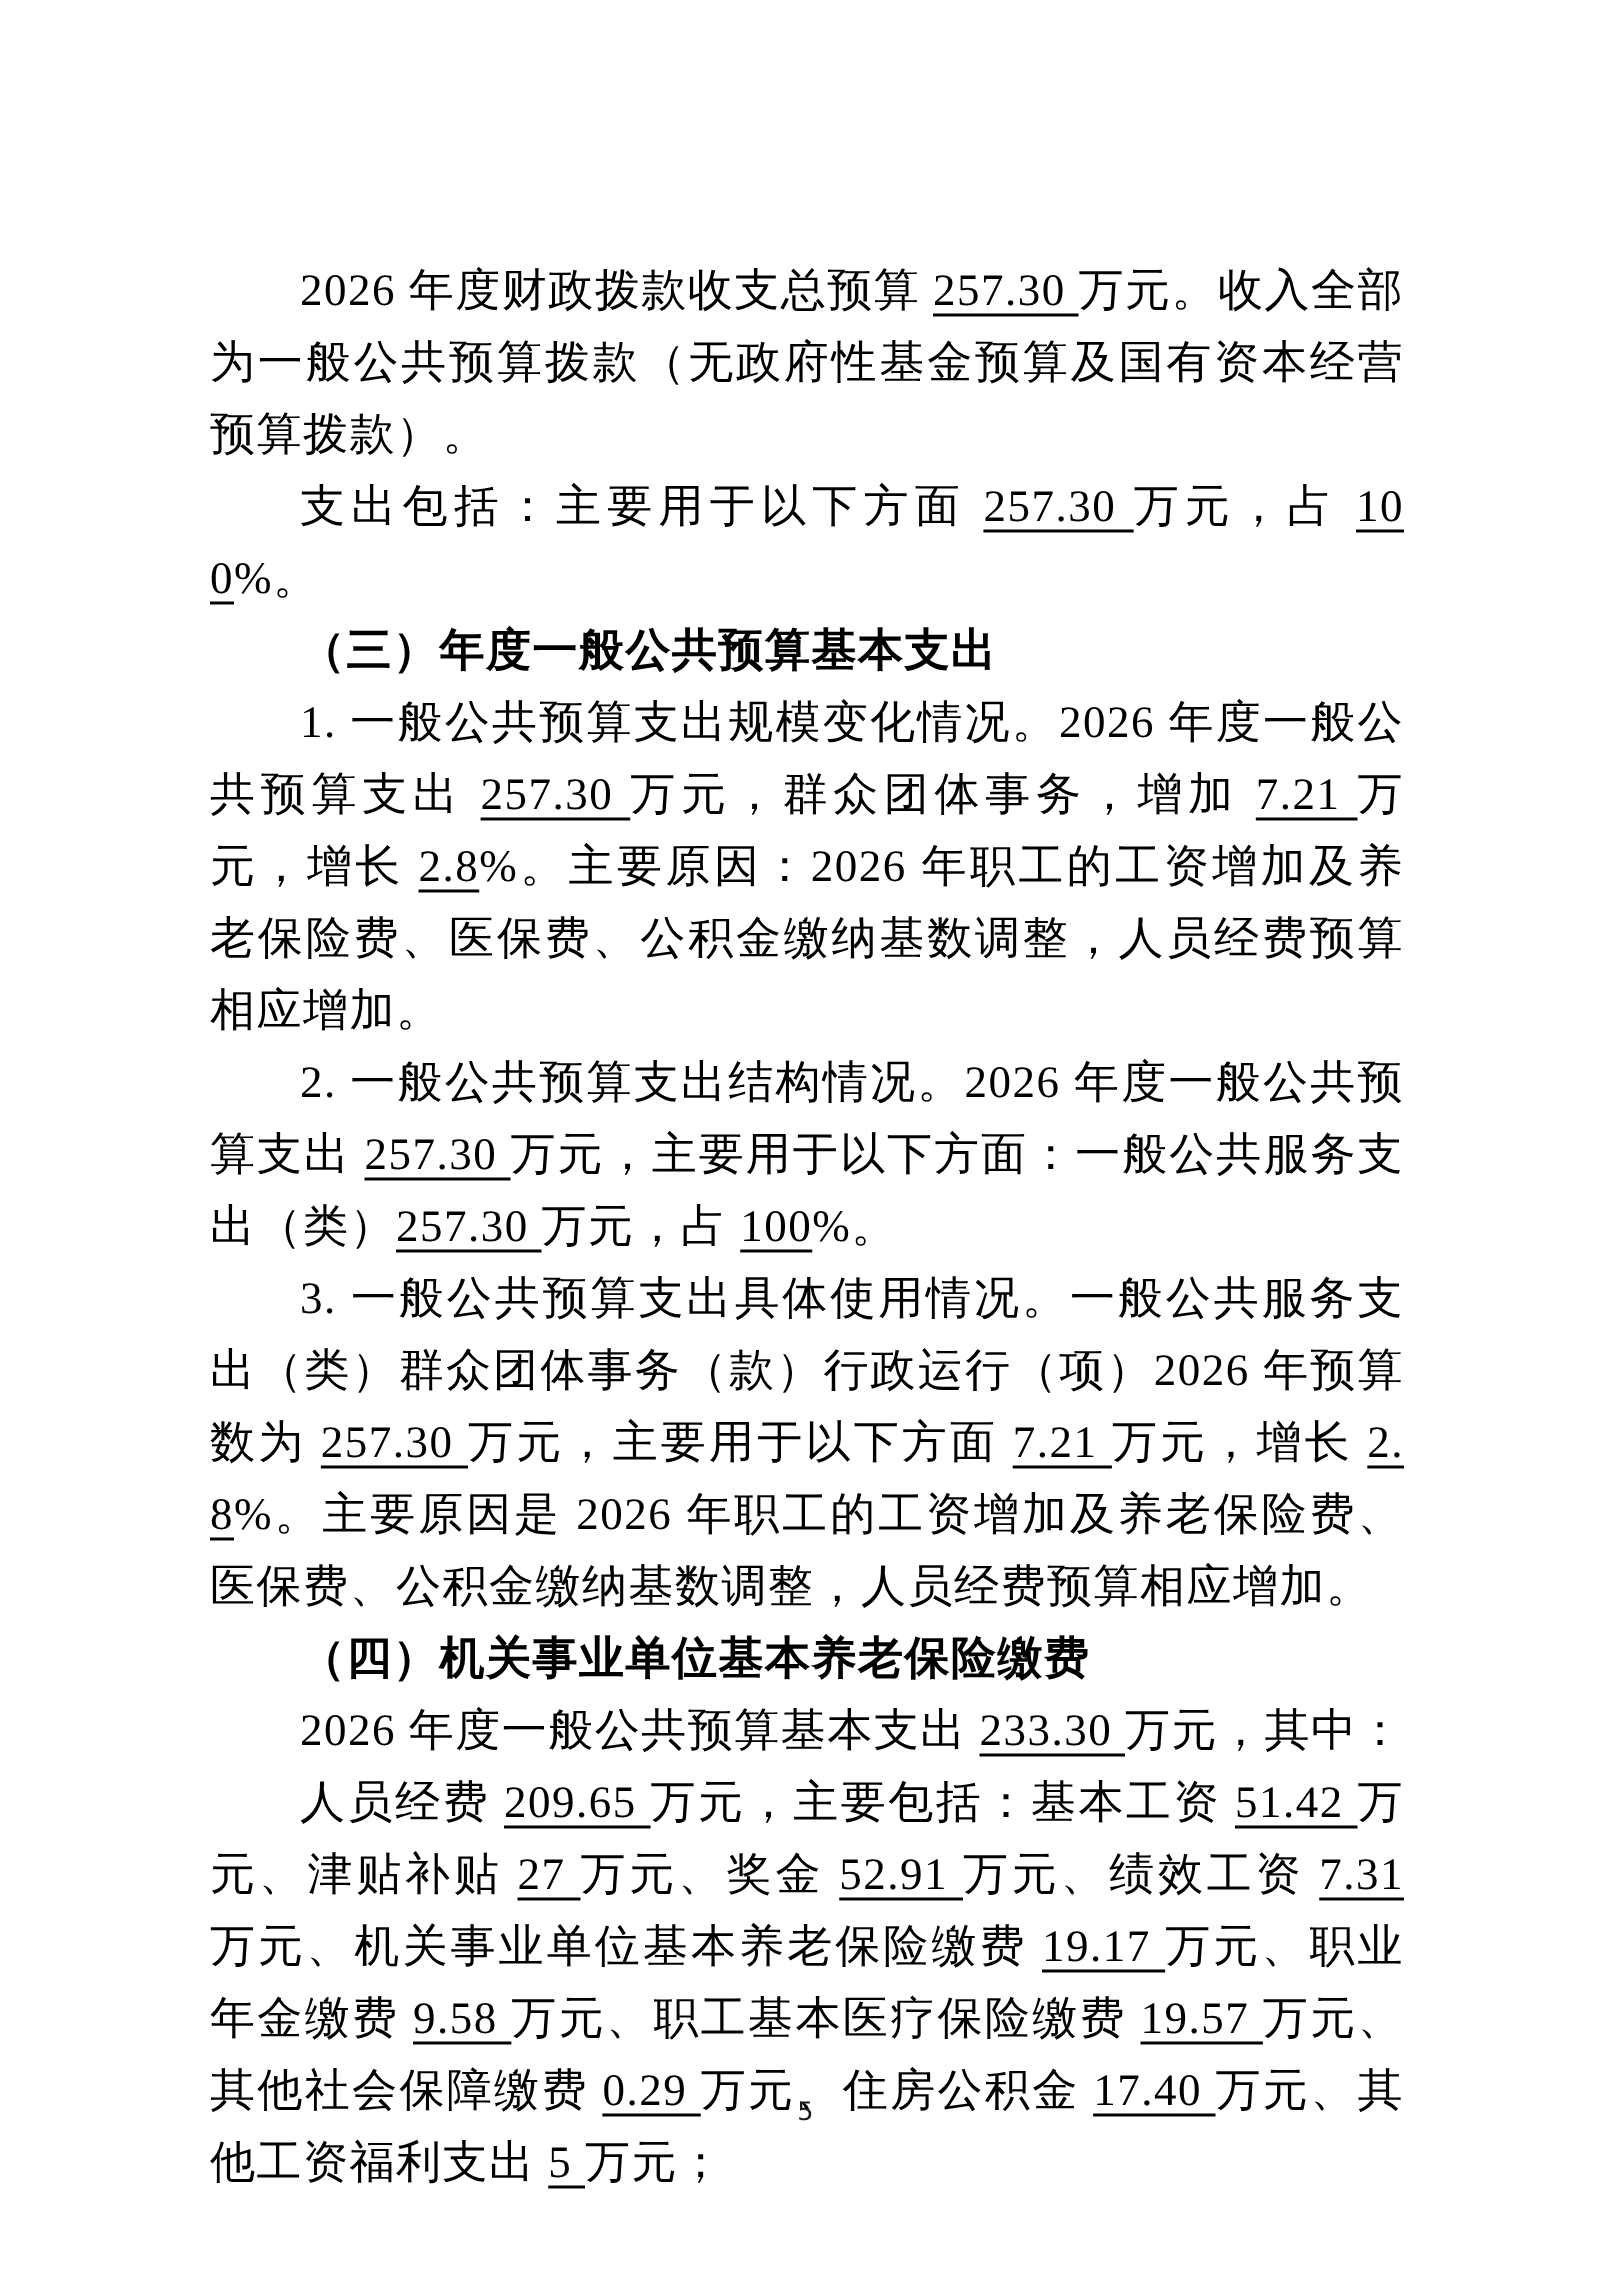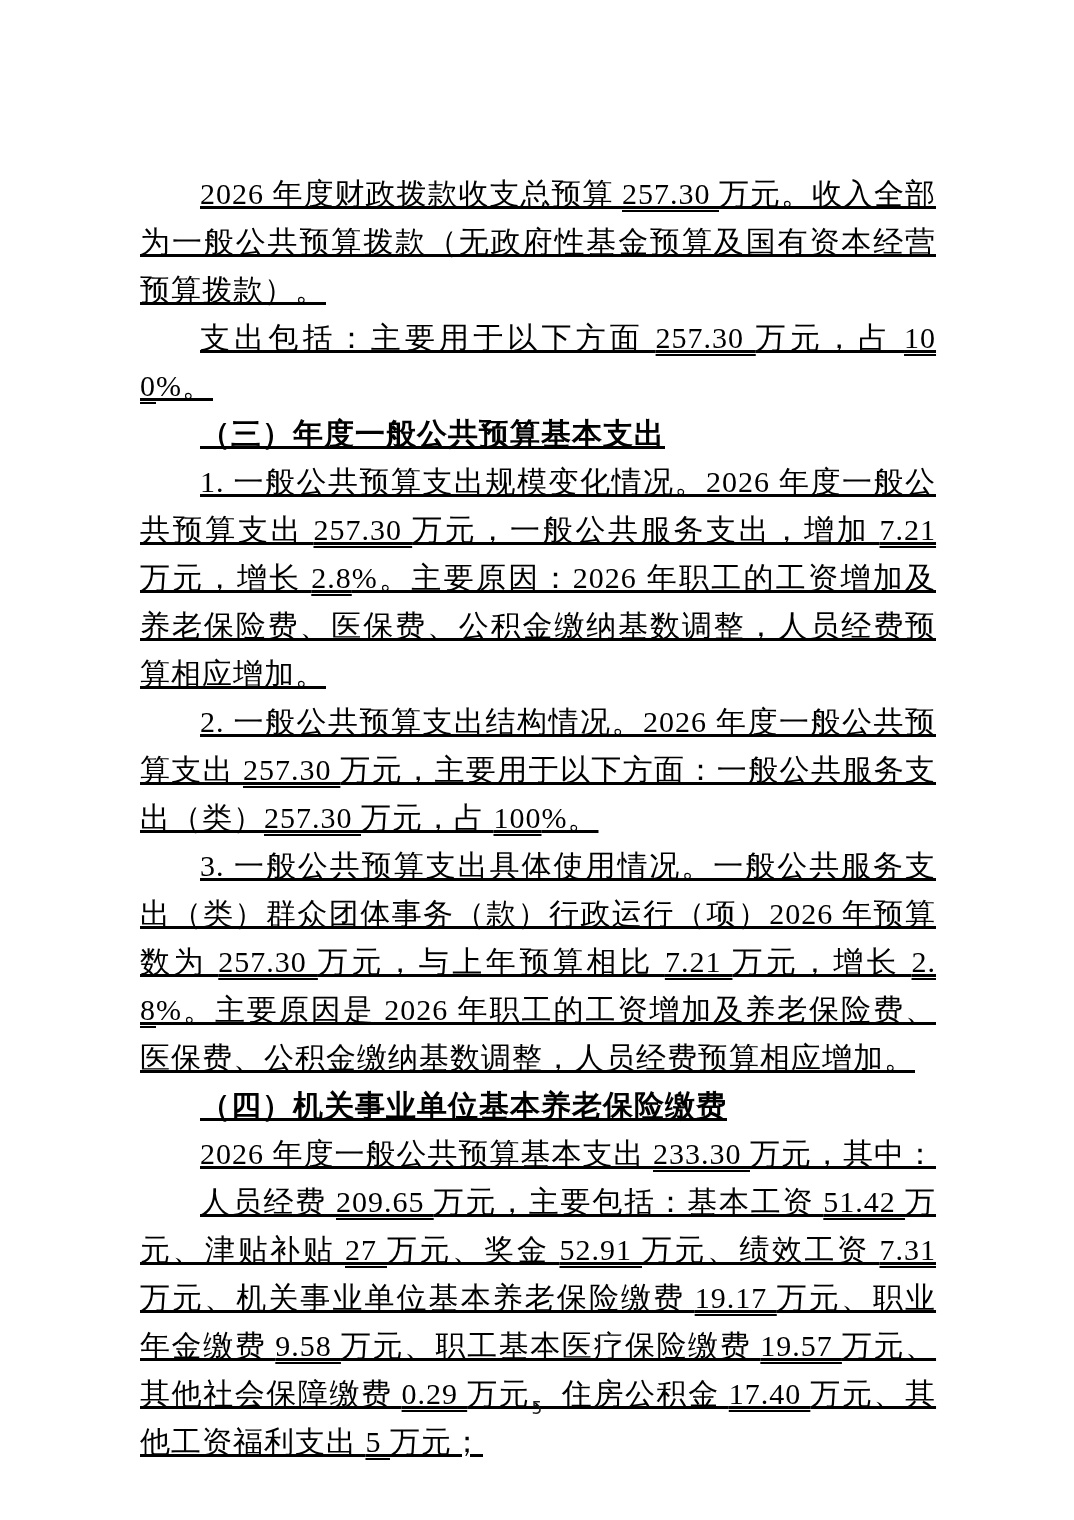--- a/index.html
+++ b/index.html
@@ -28,21 +28,20 @@
     text-align: justify;
     text-justify: inter-ideograph;
   }
   .content p {
     margin: 0;
     font-size: 30px;
     line-height: 48px;
     text-indent: 2em;
     letter-spacing: 1px;
     word-break: break-all;
-    text-decoration: underline;
   }
   .content p.heading {
     font-weight: 700;
   }
   .u {
     text-decoration: underline;
     text-decoration-thickness: 2px;
     text-underline-offset: 6px;
   }
   .page-number {
@@ -57,21 +56,21 @@
   }
 </style>
 </head>
 <body>
 
 <div class="page">
   <main class="content">
       <p class="body"><span>2026 年度财政拨款收支总预算 </span><span class="u">257.30 </span><span>万元。收入全部为一般公共预算拨款（无政府性基金预算及国有资本经营预算拨款）。</span></p>
       <p class="body"><span>支出包括：主要用于以下方面 </span><span class="u">257.30 </span><span>万元，占 </span><span class="u">100</span><span>%。</span></p>
       <p class="heading"><span>（三）年度一般公共预算基本支出</span></p>
-      <p class="body"><span>1. 一般公共预算支出规模变化情况。2026 年度一般公共预算支出 </span><span class="u">257.30 </span><span>万元，一般公共服务支出，增加 </span><span class="u">7.21 </span><span>万元，增长 </span><span class="u">2.8</span><span>%。主要原因：2026 年职工的工资增加及养老保险费、医保费、公积金缴纳基数调整，人员经费预算相应增加。</span></p>
+      <p class="body"><span>1. 一般公共预算支出规模变化情况。2026 年度一般公共预算支出 </span><span class="u">257.30 </span><span>万元，群众团体事务，增加 </span><span class="u">7.21 </span><span>万元，增长 </span><span class="u">2.8</span><span>%。主要原因：2026 年职工的工资增加及养老保险费、医保费、公积金缴纳基数调整，人员经费预算相应增加。</span></p>
       <p class="body"><span>2. 一般公共预算支出结构情况。2026 年度一般公共预算支出 </span><span class="u">257.30 </span><span>万元，主要用于以下方面：一般公共服务支出（类）</span><span class="u">257.30 </span><span>万元，占 </span><span class="u">100</span><span>%。</span></p>
-      <p class="body"><span>3. 一般公共预算支出具体使用情况。一般公共服务支出（类）群众团体事务（款）行政运行（项）2026 年预算数为 </span><span class="u">257.30 </span><span>万元，与上年预算相比 </span><span class="u">7.21 </span><span>万元，增长 </span><span class="u">2.8</span><span>%。主要原因是 2026 年职工的工资增加及养老保险费、医保费、公积金缴纳基数调整，人员经费预算相应增加。</span></p>
+      <p class="body"><span>3. 一般公共预算支出具体使用情况。一般公共服务支出（类）群众团体事务（款）行政运行（项）2026 年预算数为 </span><span class="u">257.30 </span><span>万元，主要用于以下方面 </span><span class="u">7.21 </span><span>万元，增长 </span><span class="u">2.8</span><span>%。主要原因是 2026 年职工的工资增加及养老保险费、医保费、公积金缴纳基数调整，人员经费预算相应增加。</span></p>
       <p class="heading"><span>（四）机关事业单位基本养老保险缴费</span></p>
       <p class="body"><span>2026 年度一般公共预算基本支出 </span><span class="u">233.30 </span><span>万元，其中：</span></p>
       <p class="body"><span>人员经费 </span><span class="u">209.65 </span><span>万元，主要包括：基本工资 </span><span class="u">51.42 </span><span>万元、津贴补贴 </span><span class="u">27 </span><span>万元、奖金 </span><span class="u">52.91 </span><span>万元、绩效工资 </span><span class="u">7.31 </span><span>万元、机关事业单位基本养老保险缴费 </span><span class="u">19.17 </span><span>万元、职业年金缴费 </span><span class="u">9.58 </span><span>万元、职工基本医疗保险缴费 </span><span class="u">19.57 </span><span>万元、其他社会保障缴费 </span><span class="u">0.29 </span><span>万元、住房公积金 </span><span class="u">17.40 </span><span>万元、其他工资福利支出 </span><span class="u">5 </span><span>万元；</span></p>
     </main>
   <div class="page-number">5</div>
 </div>
 
 </body></html>

